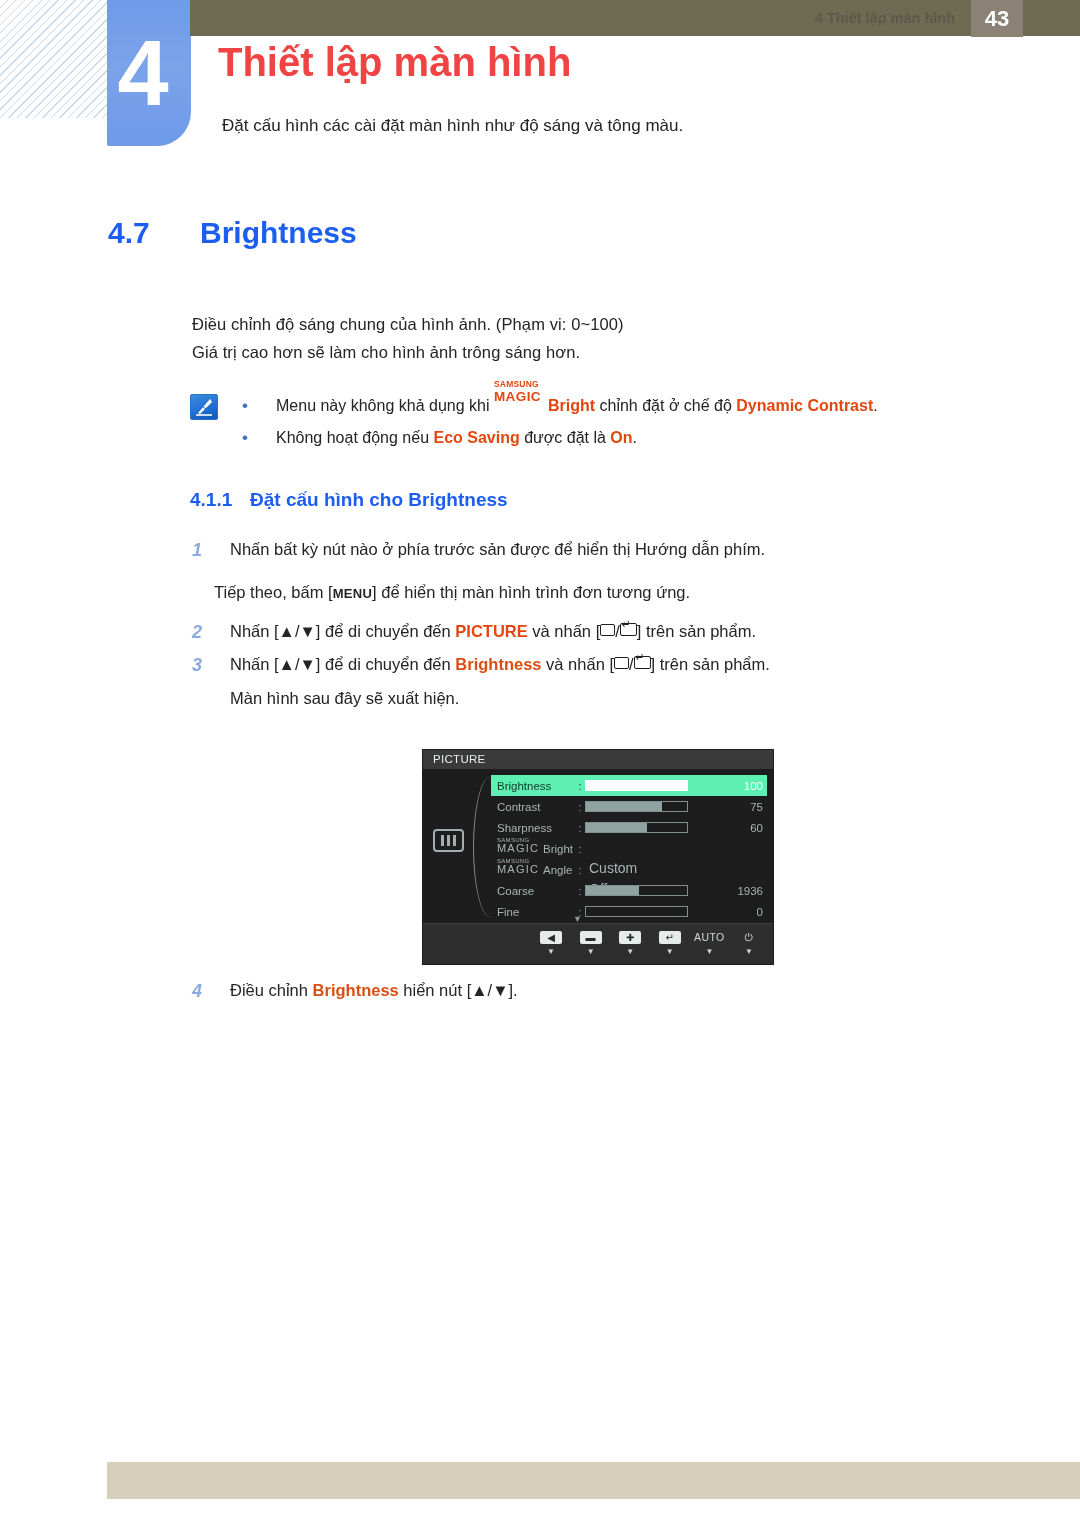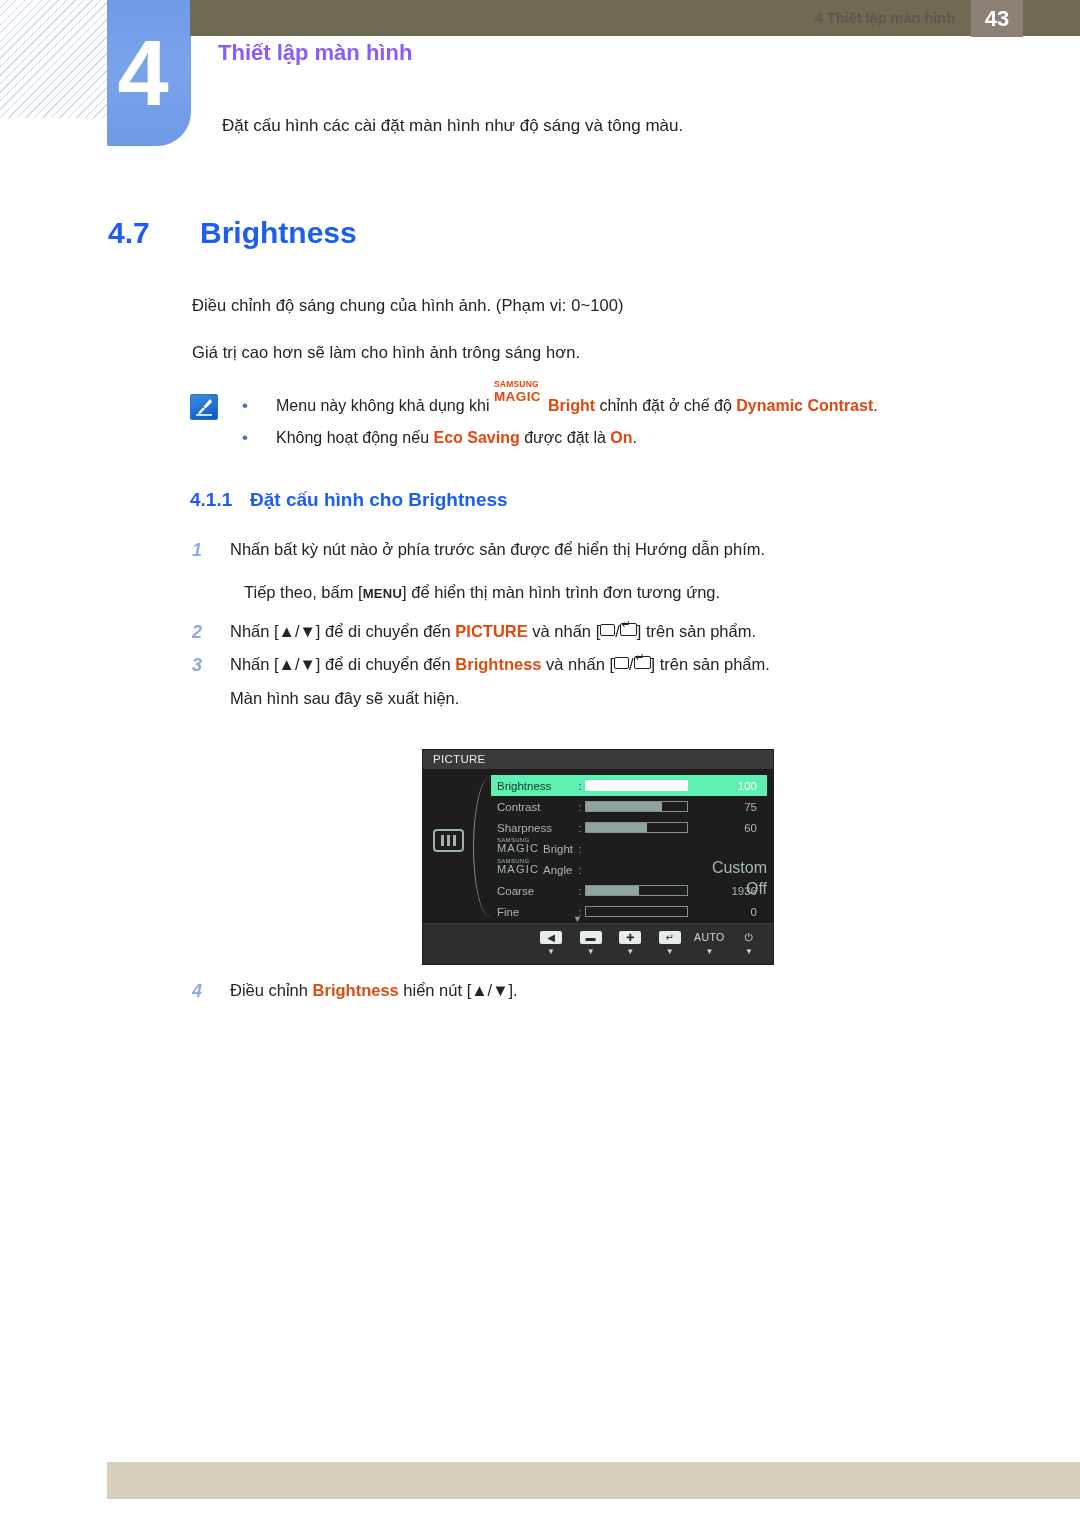--- a/index.html
+++ b/index.html
@@ -31,40 +31,40 @@
     color:#ffffff;font-size:92px;font-weight:bold;line-height:1;
     letter-spacing:-2px;
     font-family:"Liberation Sans","DejaVu Sans",sans-serif;
   }
   .olive-bar{
     position:absolute;left:190px;top:0;right:0;height:36px;
     background:#6e6b52;
   }
   .chapter-title{
     position:absolute;left:218px;top:40px;
-    color:#8b5cf6;font-size:22px;font-weight:bold;
+    color:#ef4444;font-size:40px;font-weight:bold;
     letter-spacing:0px;
   }
   .chapter-sub{
     position:absolute;left:222px;top:116px;
     font-size:17px;color:#262322;
   }
 
   
   .sec-head{
     position:absolute;left:108px;top:216px;
     color:#1b5ef0;font-size:30px;font-weight:bold;
   }
   .sec-head .num{display:inline-block;width:92px;}
 
   .body-p{
     position:absolute;left:192px;font-size:16.5px;color:#262322;
     letter-spacing:0.1px;
   }
-  #p1{top:296px;}
+  #p1{top:315px;}
   #p2{top:343px;}
 
   
   .note-icon{
     position:absolute;left:190px;top:394px;width:28px;height:26px;
     border-radius:3px;
     background:linear-gradient(160deg,#3f8fe0 0%,#1f6fd4 55%,#0f56b5 100%);
     box-shadow:inset 0 0 0 1px #2a73c4;
   }
   .note-icon svg{position:absolute;left:0;top:0;}
@@ -100,21 +100,21 @@
   .sub-head .n{display:inline-block;width:60px;}
 
   .step{
     position:absolute;font-size:16.5px;color:#262322;white-space:nowrap;
   }
   .step .idx{
     position:absolute;left:-38px;top:0;color:#8ca9e0;
     font-size:18px;font-style:italic;font-weight:bold;
   }
   #s1{left:230px;top:540px;}
-  #s1b{left:244px;top:583px;}
+  #s1b{left:214px;top:583px;}
   #s2{left:230px;top:622px;}
   #s3{left:230px;top:655px;}
   #s3b{left:230px;top:689px;}
   #s4{left:230px;top:981px;}
 
   .key{
     font-size:13px;font-weight:bold;letter-spacing:0.3px;
     font-family:"Liberation Sans","DejaVu Sans",sans-serif;
   }
   .gbox{
@@ -163,25 +163,25 @@
   .orow .colon{width:10px;flex:none;text-align:center;color:#8b9a98;}
   .orow.hl .colon{color:#0e3a2a;}
   .orow .track{
     width:103px;flex:none;height:11px;border:1.5px solid #7f908e;
     background:#1d1d1d;box-sizing:border-box;position:relative;
   }
   .orow .fill{position:absolute;left:0;top:0;bottom:0;background:#8fa3a1;}
   .orow.hl .track{border-color:#ffffff;background:transparent;}
   .orow.hl .fill{background:#ffffff;}
   .orow .val{
-    flex:1;text-align:right;padding-right:10px;font-size:11.5px;color:#a8b6b4;
+    flex:1;text-align:right;padding-right:4px;font-size:11.5px;color:#a8b6b4;
   }
   .orow.hl .val{color:#ffffff;}
   .orow .txtval{
-    flex:1;text-align:right;padding-left:4px;font-size:16px;color:#a8b6b4;margin-top:39px;
+    flex:1;text-align:left;padding-left:4px;font-size:14px;color:#a8b6b4;margin-top:39px;
   }
   .mg{position:relative;display:inline-block;width:60px;height:13px;vertical-align:-1px;}
   .mg .ms{position:absolute;left:0;top:-5px;font-size:6px;letter-spacing:0.3px;color:#a8b6b4;line-height:6px;}
   .mg .mm{position:absolute;left:0;top:1px;font-size:11px;letter-spacing:1.2px;color:#a8b6b4;line-height:11px;}
   .mg-after{position:absolute;left:46px;top:1px;font-size:11.5px;color:#a8b6b4;}
   .osd-scroll{
     position:absolute;left:150px;bottom:0px;color:#8b9a98;font-size:9px;
   }
   .osd-foot{
     position:absolute;left:0;right:0;bottom:0;height:40px;background:#2e2e2e;

